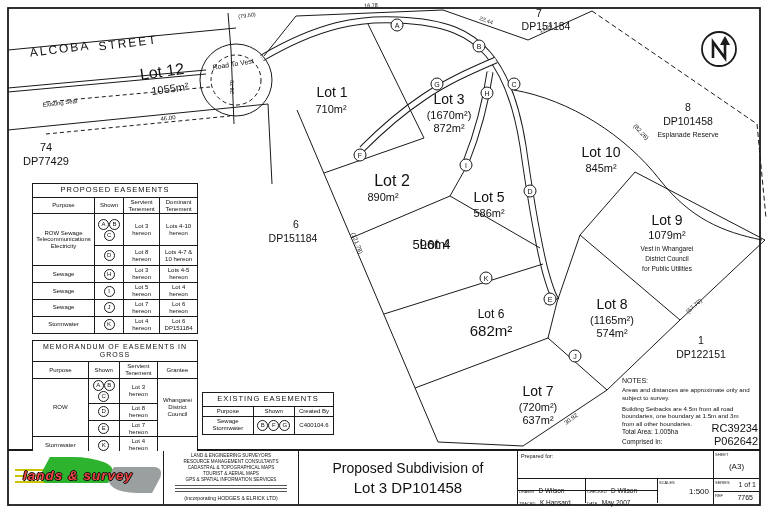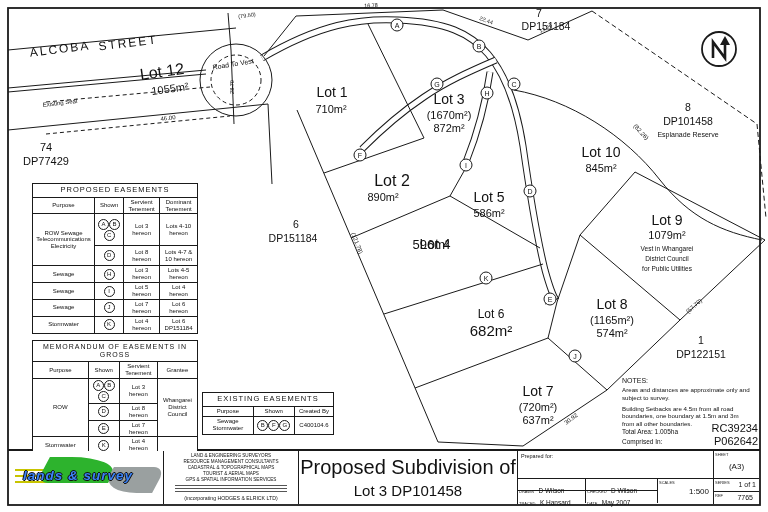--- a/index.html
+++ b/index.html
@@ -291,35 +291,35 @@
   <div class="block" style="left:622px;top:438px;font-size:6.5px">Comprised In:</div>
   <div class="block" style="left:700px;top:422px;width:58px;text-align:right;font-size:11px">RC39234</div>
   <div class="block" style="left:700px;top:435px;width:58px;text-align:right;font-size:11px">P062642</div>
 
   <div class="tb" style="left:9px;top:451px;width:154px;height:53px;border-left:none">
     <div style="position:absolute;left:6px;top:18px;width:52px;height:16px" class="micro" style2=""></div>
     <div style="position:absolute;left:6px;top:18px;width:52px;height:16px;background:repeating-linear-gradient(to bottom,#c8c400 0 2px,#fff 2px 6px)"></div>
     <div style="position:absolute;right:6px;top:18px;width:42px;height:16px;background:repeating-linear-gradient(to bottom,#c8c400 0 2px,#fff 2px 6px)"></div>
     <div style="position:absolute;left:34px;top:6px;width:72px;height:26px;background:#2db32d;transform:skewX(-28deg);border-radius:0 70% 0 12px"></div>
     <div style="position:absolute;left:98px;top:16px;width:52px;height:26px;background:#9aa0a0;transform:skewX(-28deg);border-radius:0 12px 0 70%"></div>
-    <div style="position:absolute;left:14px;top:17px;width:140px;font-size:13.5px;font-style:italic;font-weight:bold;color:#3b82f6;text-shadow:-1px 0 #111,1px 0 #111,0 -1px #111,0 1px #111;letter-spacing:1px">lands &amp; survey</div>
+    <div style="position:absolute;left:14px;top:17px;width:140px;font-size:13.5px;font-style:italic;font-weight:bold;color:#ef4444;text-shadow:-1px 0 #111,1px 0 #111,0 -1px #111,0 1px #111;letter-spacing:1px">lands &amp; survey</div>
   </div>
 
   <div class="tb" style="left:163px;top:451px;width:135px;height:53px;text-align:center;padding-top:2px">
     <div style="font-size:4.6px;line-height:1.3">LAND &amp; ENGINEERING SURVEYORS</div>
     <div style="font-size:4.6px;line-height:1.3">RESOURCE MANAGEMENT CONSULTANTS</div>
     <div style="font-size:4.6px;line-height:1.3">CADASTRAL &amp; TOPOGRAPHICAL MAPS</div>
     <div style="font-size:4.6px;line-height:1.3">TOURIST &amp; AERIAL MAPS</div>
     <div style="font-size:4.6px;line-height:1.3">GPS &amp; SPATIAL INFORMATION SERVICES</div>
     <div class="micro" style="width:112px;height:9px;margin:2px auto 1px"></div>
     <div style="font-size:5.2px">(incorporating HODGES &amp; ELRICK LTD)</div>
   </div>
 
   <div class="tb" style="left:298px;top:451px;width:219px;height:53px;display:flex;flex-direction:column;justify-content:center;text-align:center">
-    <div style="font-size:20px">Proposed Subdivision of</div>
+    <div style="font-size:14px">Proposed Subdivision of</div>
     <div style="font-size:15px;margin-top:3px">Lot 3 DP101458</div>
   </div>
 
   <div class="tb" style="left:517px;top:451px;width:196px;height:53px">
     <div style="position:relative;height:27px;border-bottom:1px solid #1a1a1a">
       <div style="position:absolute;left:3px;top:2px;font-size:5.5px">Prepared for:</div>
     </div>
     <div style="display:grid;grid-template-columns:68px 72px 1fr;grid-template-rows:12px 12px">
       <div style="border-right:1px solid #1a1a1a;border-bottom:1px solid #1a1a1a;padding-left:1px"><span class="tinylbl">DRAWN</span> <span style="font-size:6.5px">D Wilson</span></div>
       <div style="border-right:1px solid #1a1a1a;border-bottom:1px solid #1a1a1a;padding-left:1px"><span class="tinylbl">CHECKED</span> <span style="font-size:6.5px">D Wilson</span></div>

